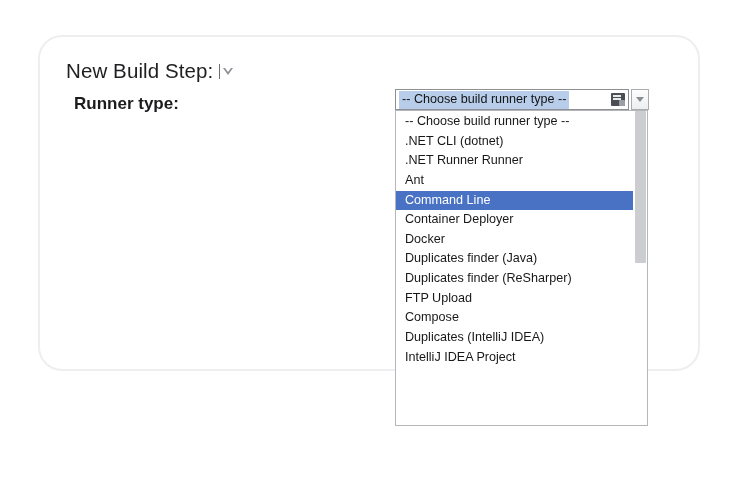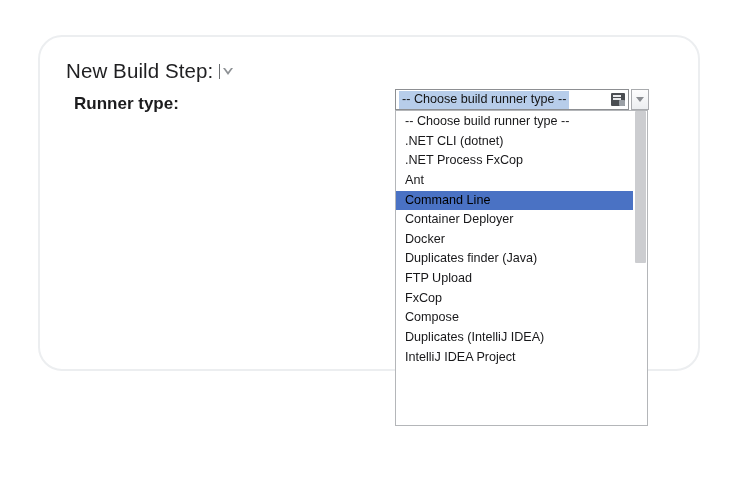--- a/index.html
+++ b/index.html
@@ -191,21 +191,21 @@
     line-height: 19.65px;
     padding-left: 9px;
     font-size: 12.6px;
     color: #18181a;
     white-space: nowrap;
     overflow: hidden;
     box-sizing: border-box;
   }
   .option-row.selected {
     background: #4a72c4;
-    color: #000000;
+    color: #ffffff;
   }
 
   
   #listbox-scrollbar {
     position: absolute;
     right: 0;
     top: 0;
     bottom: 0;
     width: 13px;
     background: #ffffff;
@@ -245,28 +245,28 @@
       <span class="tri-solid"></span>
     </div>
   </div>
 
 </div>
 
 <div id="runner-type-listbox">
   <div id="runner-type-list">
       <div class="option-row">-- Choose build runner type --</div>
       <div class="option-row">.NET CLI (dotnet)</div>
-      <div class="option-row">.NET Process FxCop</div>
+      <div class="option-row">.NET Runner Runner</div>
       <div class="option-row">Ant</div>
       <div class="option-row selected">Command Line</div>
       <div class="option-row">Container Deployer</div>
       <div class="option-row">Docker</div>
       <div class="option-row">Duplicates finder (Java)</div>
+      <div class="option-row">Duplicates finder (ReSharper)</div>
       <div class="option-row">FTP Upload</div>
-      <div class="option-row">FxCop</div>
       <div class="option-row">Compose</div>
       <div class="option-row">Duplicates (IntelliJ IDEA)</div>
       <div class="option-row">IntelliJ IDEA Project</div>
     </div>
   <div id="listbox-scrollbar">
     <div id="listbox-scroll-thumb"></div>
   </div>
 </div>
 
 </body></html>

